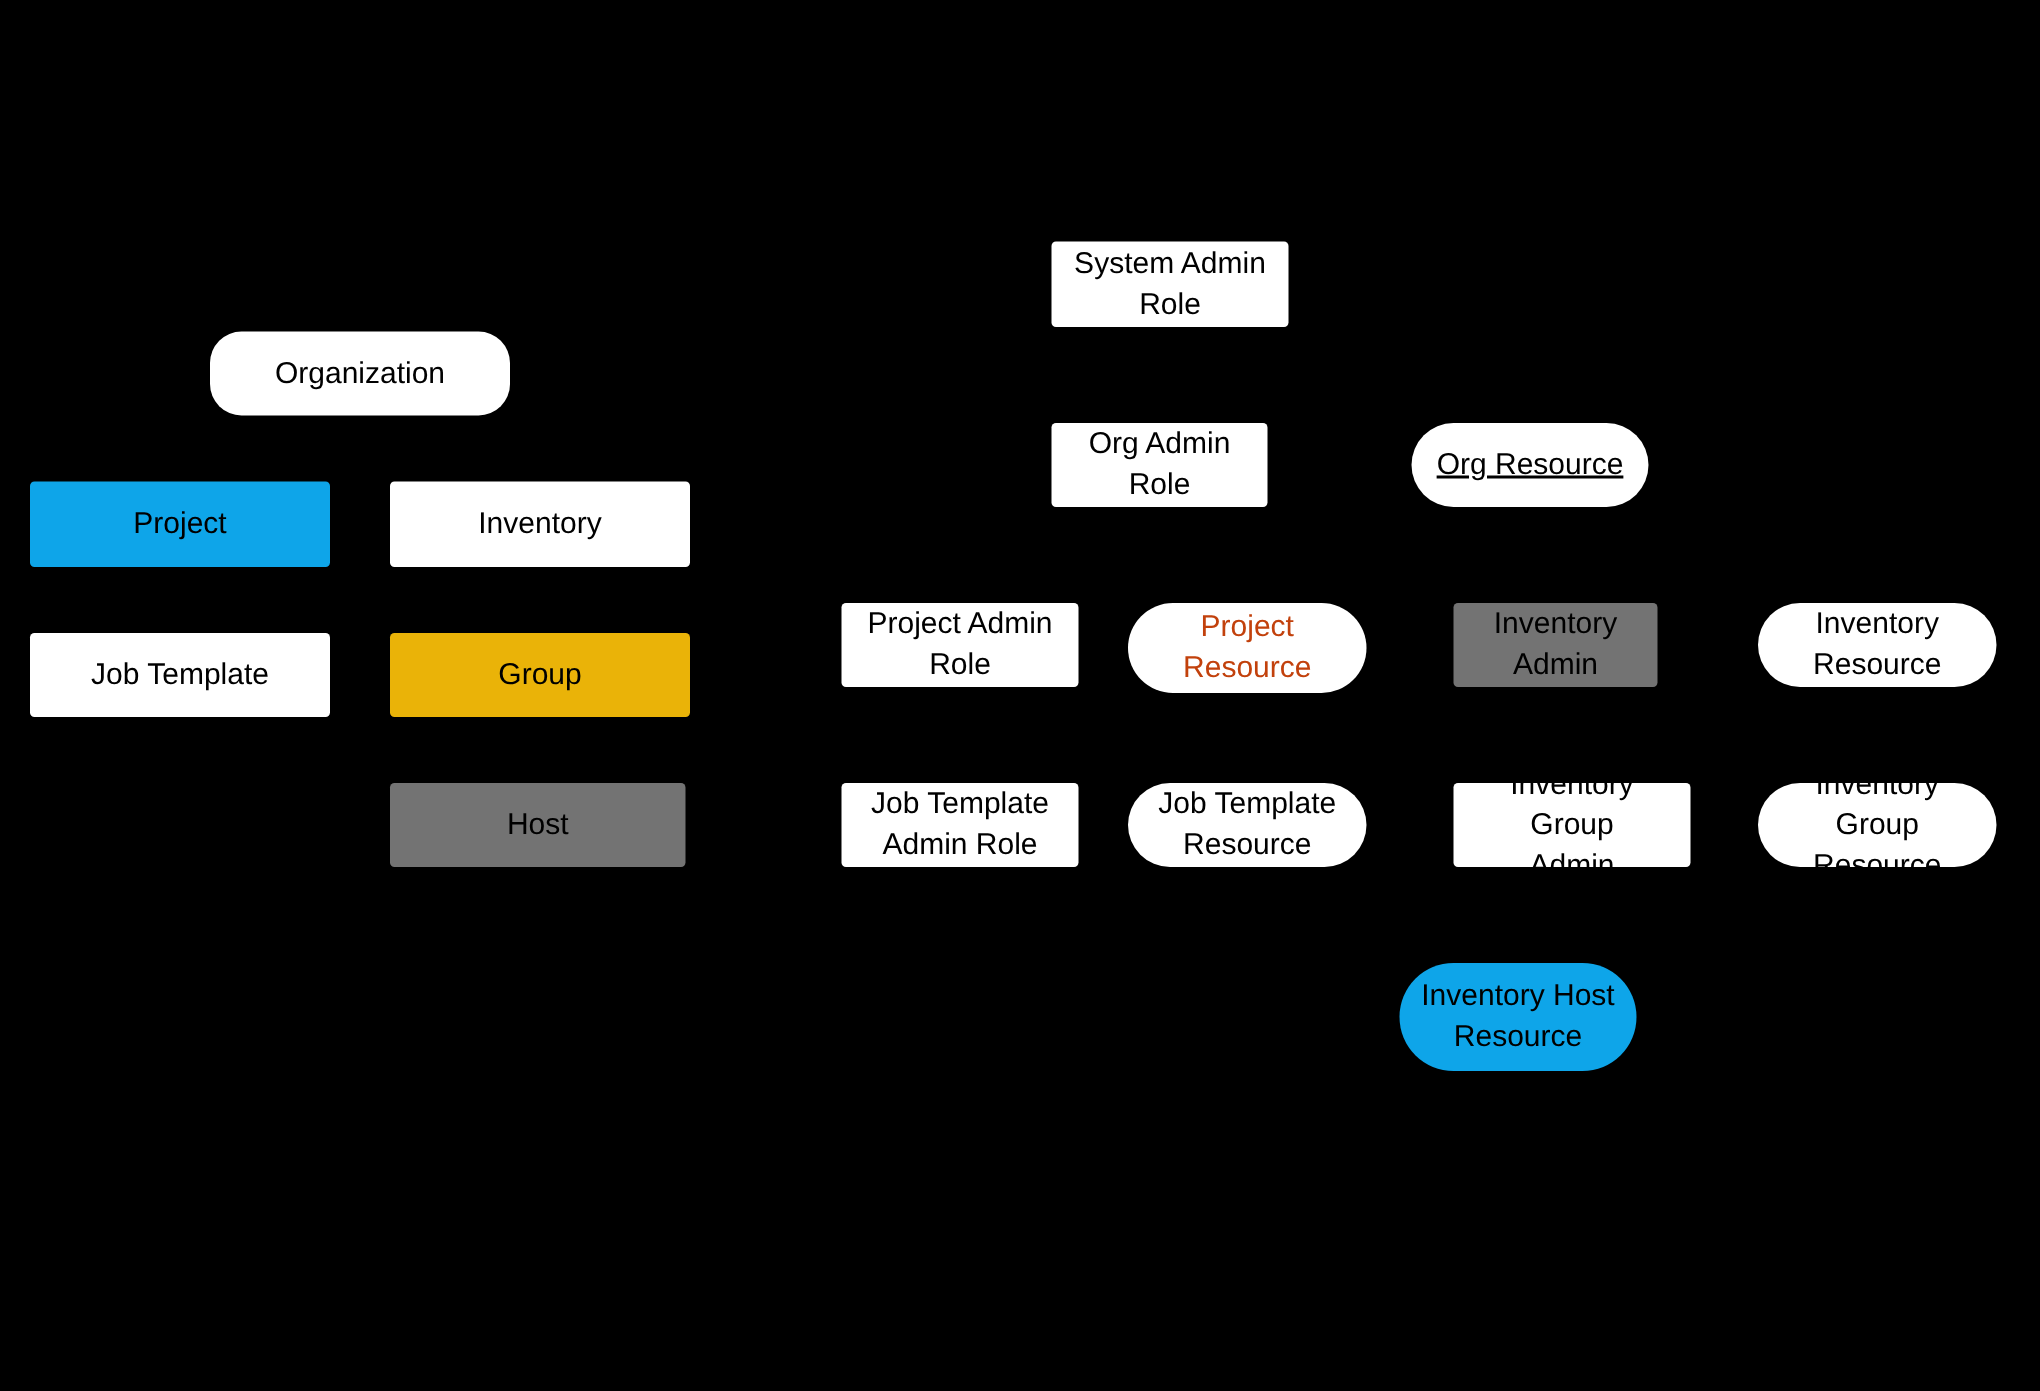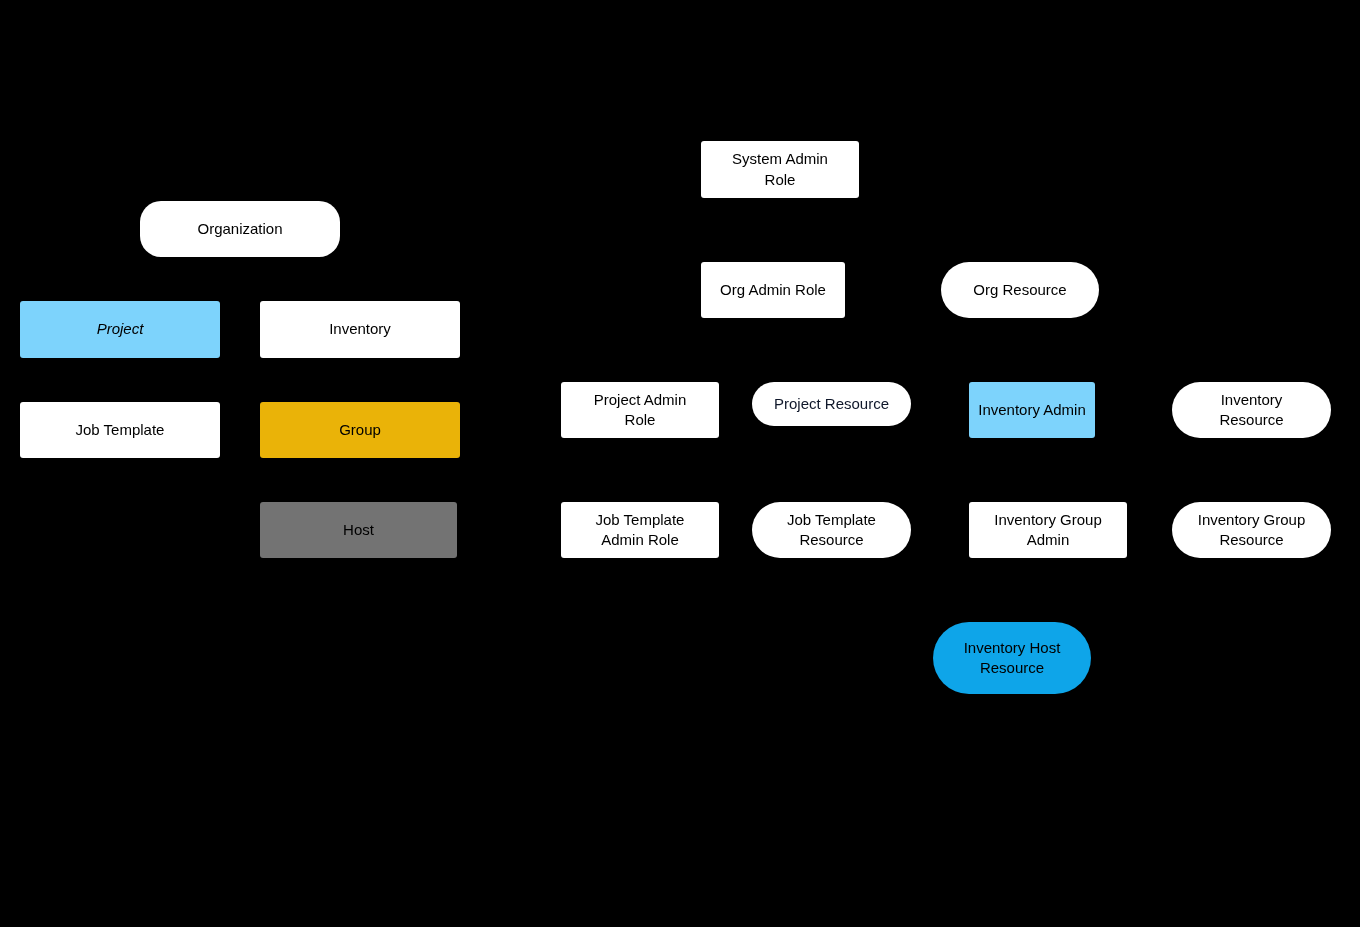--- a/index.html
+++ b/index.html
@@ -16,44 +16,45 @@
     font-family: "Liberation Sans", sans-serif;
   }
   .node {
     position: absolute;
     background: #ffffff;
     color: #000000;
     display: flex;
     align-items: center;
     justify-content: center;
     text-align: center;
-    font-size: 15px;
+    font-size: 20px;
     line-height: 1.35;
     box-sizing: border-box;
     padding: 4px 8px;
+    margin-top: 20px;
   }
   .node.rect {
     border-radius: 3px;
   }
   .node.pill {
     border-radius: 999px;
   }
   .node-label {
     display: block;
     white-space: pre-line;
   }
 </style>
 </head>
 <body>
 
 <div id="canvas">
     <div class="node rect" style="left: 140px; top: 201px; width: 200px; height: 56px; background: rgb(255, 255, 255); color: rgb(0, 0, 0); border-radius: 21px;">
       <span class="node-label">Organization</span>
     </div>
-    <div class="node rect" style="left: 20px; top: 301px; width: 200px; height: 57px; background: #7dd3fc; color: rgb(0, 0, 0); font-style: italic;">
+    <div class="node rect" style="left: 20px; top: 301px; width: 200px; height: 57px; background: #0ea5e9; color: rgb(0, 0, 0);">
       <span class="node-label">Project</span>
     </div>
     <div class="node rect" style="left: 260px; top: 301px; width: 200px; height: 57px; background: rgb(255, 255, 255); color: rgb(0, 0, 0);">
       <span class="node-label">Inventory</span>
     </div>
     <div class="node rect" style="left: 20px; top: 402px; width: 200px; height: 56px; background: rgb(255, 255, 255); color: rgb(0, 0, 0);">
       <span class="node-label">Job Template</span>
     </div>
     <div class="node rect" style="left: 260px; top: 402px; width: 200px; height: 56px; background: #eab308; color: rgb(0, 0, 0);">
       <span class="node-label">Group</span>
@@ -61,31 +62,31 @@
     <div class="node rect" style="left: 260px; top: 502px; width: 197px; height: 56px; background: #737373; color: rgb(0, 0, 0);">
       <span class="node-label">Host</span>
     </div>
     <div class="node rect" style="left: 701px; top: 141px; width: 158px; height: 57px; background: rgb(255, 255, 255); color: rgb(0, 0, 0);">
       <span class="node-label">System Admin
 Role</span>
     </div>
     <div class="node rect" style="left: 701px; top: 262px; width: 144px; height: 56px; background: rgb(255, 255, 255); color: rgb(0, 0, 0);">
       <span class="node-label">Org Admin Role</span>
     </div>
-    <div class="node pill" style="left: 941px; top: 262px; width: 158px; height: 56px; background: rgb(255, 255, 255); color: rgb(0, 0, 0);">
+    <div class="node pill" style="left: 941px; top: 262px; width: 158px; height: 56px; background: rgb(255, 255, 255); color: rgb(0, 0, 0); text-decoration: underline;">
       <span class="node-label">Org Resource</span>
     </div>
     <div class="node rect" style="left: 561px; top: 382px; width: 158px; height: 56px; background: rgb(255, 255, 255); color: rgb(0, 0, 0);">
       <span class="node-label">Project Admin
 Role</span>
     </div>
-    <div class="node pill" style="left: 752px; top: 382px; width: 159px; height: 44px; background: rgb(255, 255, 255); color: #0f172a;">
+    <div class="node pill" style="left: 752px; top: 382px; width: 159px; height: 60px; background: rgb(255, 255, 255); color: #c2410c;">
       <span class="node-label">Project Resource</span>
     </div>
-    <div class="node rect" style="left: 969px; top: 382px; width: 126px; height: 56px; background: #7dd3fc; color: rgb(0, 0, 0);">
+    <div class="node rect" style="left: 969px; top: 382px; width: 136px; height: 56px; background: #737373; color: rgb(0, 0, 0);">
       <span class="node-label">Inventory Admin</span>
     </div>
     <div class="node pill" style="left: 1172px; top: 382px; width: 159px; height: 56px; background: rgb(255, 255, 255); color: rgb(0, 0, 0);">
       <span class="node-label">Inventory
 Resource</span>
     </div>
     <div class="node rect" style="left: 561px; top: 502px; width: 158px; height: 56px; background: rgb(255, 255, 255); color: rgb(0, 0, 0);">
       <span class="node-label">Job Template
 Admin Role</span>
     </div>

